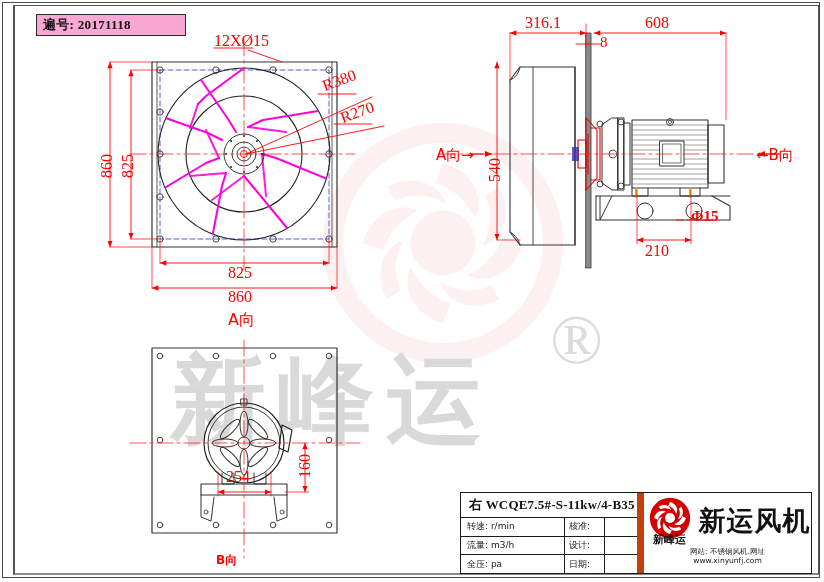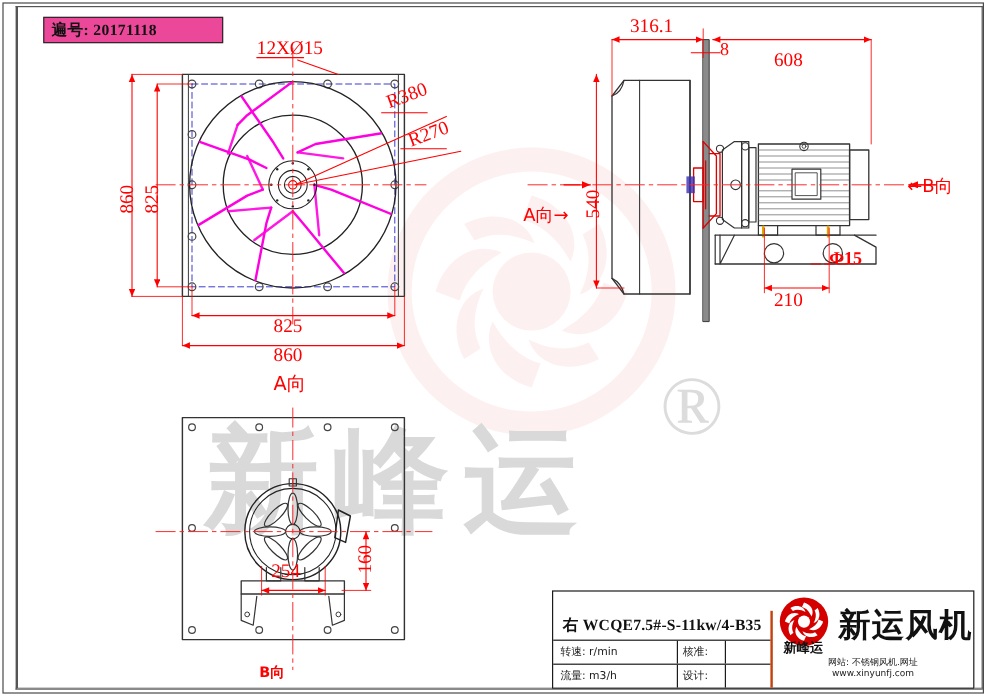--- a/index.html
+++ b/index.html
@@ -10,21 +10,21 @@
   
   .outer-frame{position:absolute;left:2px;top:2px;width:818px;height:576px;
                border:1px solid #4a4a4a;box-sizing:border-box;}
   .inner-frame{position:absolute;left:13px;top:5px;width:806px;height:570px;
                border-left:2px solid #555;border-bottom:2px solid #8a8a8a;
                border-right:1px solid #555;border-top:1px solid #555;
                box-sizing:border-box;}
 
   
   .dwg-no-box{position:absolute;left:36px;top:14px;width:150px;height:22px;
-              border:1px solid #2b2b2b;box-sizing:border-box;background:#ec4899;
+              border:1px solid #2b2b2b;box-sizing:border-box;background:#f9a8d4;
               display:flex;align-items:center;padding-left:6px;
               font-size:13px;font-weight:bold;color:#111;letter-spacing:.3px;z-index:14;}
 
   
   .wm-layer{position:absolute;inset:0;z-index:2;pointer-events:none;}
   .wm-flower{position:absolute;left:318px;top:118px;width:250px;height:250px;opacity:.30;}
   .wm-text{position:absolute;left:170px;top:352px;width:430px;
            font-family:"DejaVu Sans",sans-serif;font-size:96px;font-weight:bold;
            color:#d9d9d9;letter-spacing:12px;white-space:nowrap;line-height:1;}
   .wm-reg{position:absolute;left:550px;top:300px;font-size:70px;color:#dcdcdc;
@@ -38,22 +38,22 @@
        font-family:"Liberation Serif",serif;white-space:nowrap;z-index:9;}
   .dim.v{transform-origin:left top;transform:rotate(-90deg);}
   .dim.big{font-size:16px;}
   .lblcn{position:absolute;color:#ff0000;font-size:15px;
          font-family:"DejaVu Sans",sans-serif;white-space:nowrap;z-index:9;}
 
   
   .tblock{position:absolute;left:460px;top:492px;width:352px;height:82px;
           border:1px solid #1b1b1b;box-sizing:border-box;background:#fff;
           display:flex;z-index:12;}
-  .tb-left{width:183px;border-right:2px solid #c2410c;box-sizing:border-box;
-           display:flex;flex-direction:column;margin-top:16px;}
+  .tb-left{width:183px;border-right:7px solid #c2410c;box-sizing:border-box;
+           display:flex;flex-direction:column;}
   .tb-model{height:25px;border-bottom:1px solid #1b1b1b;box-sizing:border-box;
             display:flex;align-items:center;padding-left:8px;
             font-size:13px;font-weight:bold;color:#111;
             font-family:"Liberation Serif",serif;letter-spacing:.2px;}
   .tb-rows{flex:1;display:flex;flex-direction:column;}
   .tb-row{flex:1;display:flex;border-bottom:1px solid #1b1b1b;box-sizing:border-box;}
   .tb-row:last-child{border-bottom:none;}
   .tb-c1{width:104px;border-right:1px solid #1b1b1b;box-sizing:border-box;
          display:flex;align-items:center;padding-left:6px;
          font-size:9px;color:#1a1a1a;font-family:"DejaVu Sans",sans-serif;}
@@ -360,44 +360,49 @@
   <div class="dim big" style="left:214px;top:32px;">12XØ15</div>
   <div class="dim big" style="left:320px;top:78px;transform:rotate(-20deg);transform-origin:left top;">R380</div>
   <div class="dim big" style="left:338px;top:110px;transform:rotate(-20deg);transform-origin:left top;">R270</div>
   <div class="dim v big" style="left:98px;top:178px;">860</div>
   <div class="dim v big" style="left:119px;top:178px;">825</div>
   <div class="dim big" style="left:228px;top:264px;">825</div>
   <div class="dim big" style="left:228px;top:288px;">860</div>
   <div class="lblcn" style="left:228px;top:310px;font-size:16px;">A向</div>
 
   <div class="dim big" style="left:525px;top:14px;">316.1</div>
-  <div class="dim big" style="left:645px;top:14px;margin-top:28px;">608</div>
+  <div class="dim big" style="left:645px;top:14px;">608</div>
   <div class="dim" style="left:600px;top:34px;">8</div>
   <div class="dim v big" style="left:486px;top:182px;">540</div>
   <div class="dim big" style="left:645px;top:242px;">210</div>
   <div class="dim" style="left:691px;top:208px;font-weight:bold;">Φ15</div>
-  <div class="lblcn" style="left:436px;top:146px;margin-top:24px;">A向→</div>
+  <div class="lblcn" style="left:436px;top:146px;">A向→</div>
   <div class="lblcn" style="left:756px;top:146px;">←B向</div>
 
   <div class="dim v big" style="left:296px;top:478px;">160</div>
   <div class="dim big" style="left:226px;top:468px;">254</div>
   <div class="lblcn" style="left:216px;top:552px;font-size:12px;font-weight:bold;">B向</div>
 
   <div class="tblock">
     <div class="tb-left">
       <div class="tb-model">右  WCQE7.5#-S-11kw/4-B35</div>
       <div class="tb-rows">
         <div class="tb-row">
           <div class="tb-c1">转速: r/min</div>
           <div class="tb-c2">核准:</div>
           <div class="tb-c3"></div>
         </div>
         <div class="tb-row">
           <div class="tb-c1">流量: m3/h</div>
           <div class="tb-c2">设计:</div>
+          <div class="tb-c3"></div>
+        </div>
+        <div class="tb-row">
+          <div class="tb-c1">全压: pa</div>
+          <div class="tb-c2">日期:</div>
           <div class="tb-c3"></div>
         </div>
       </div>
     </div>
 
     <div class="tb-right">
       <div class="brand-row">
         <div class="brand-mark">
           <svg viewBox="0 0 100 100" width="42" height="42" style="display:block;margin:0 auto;">
             <circle cx="50" cy="50" r="48" fill="#d40000"></circle>

